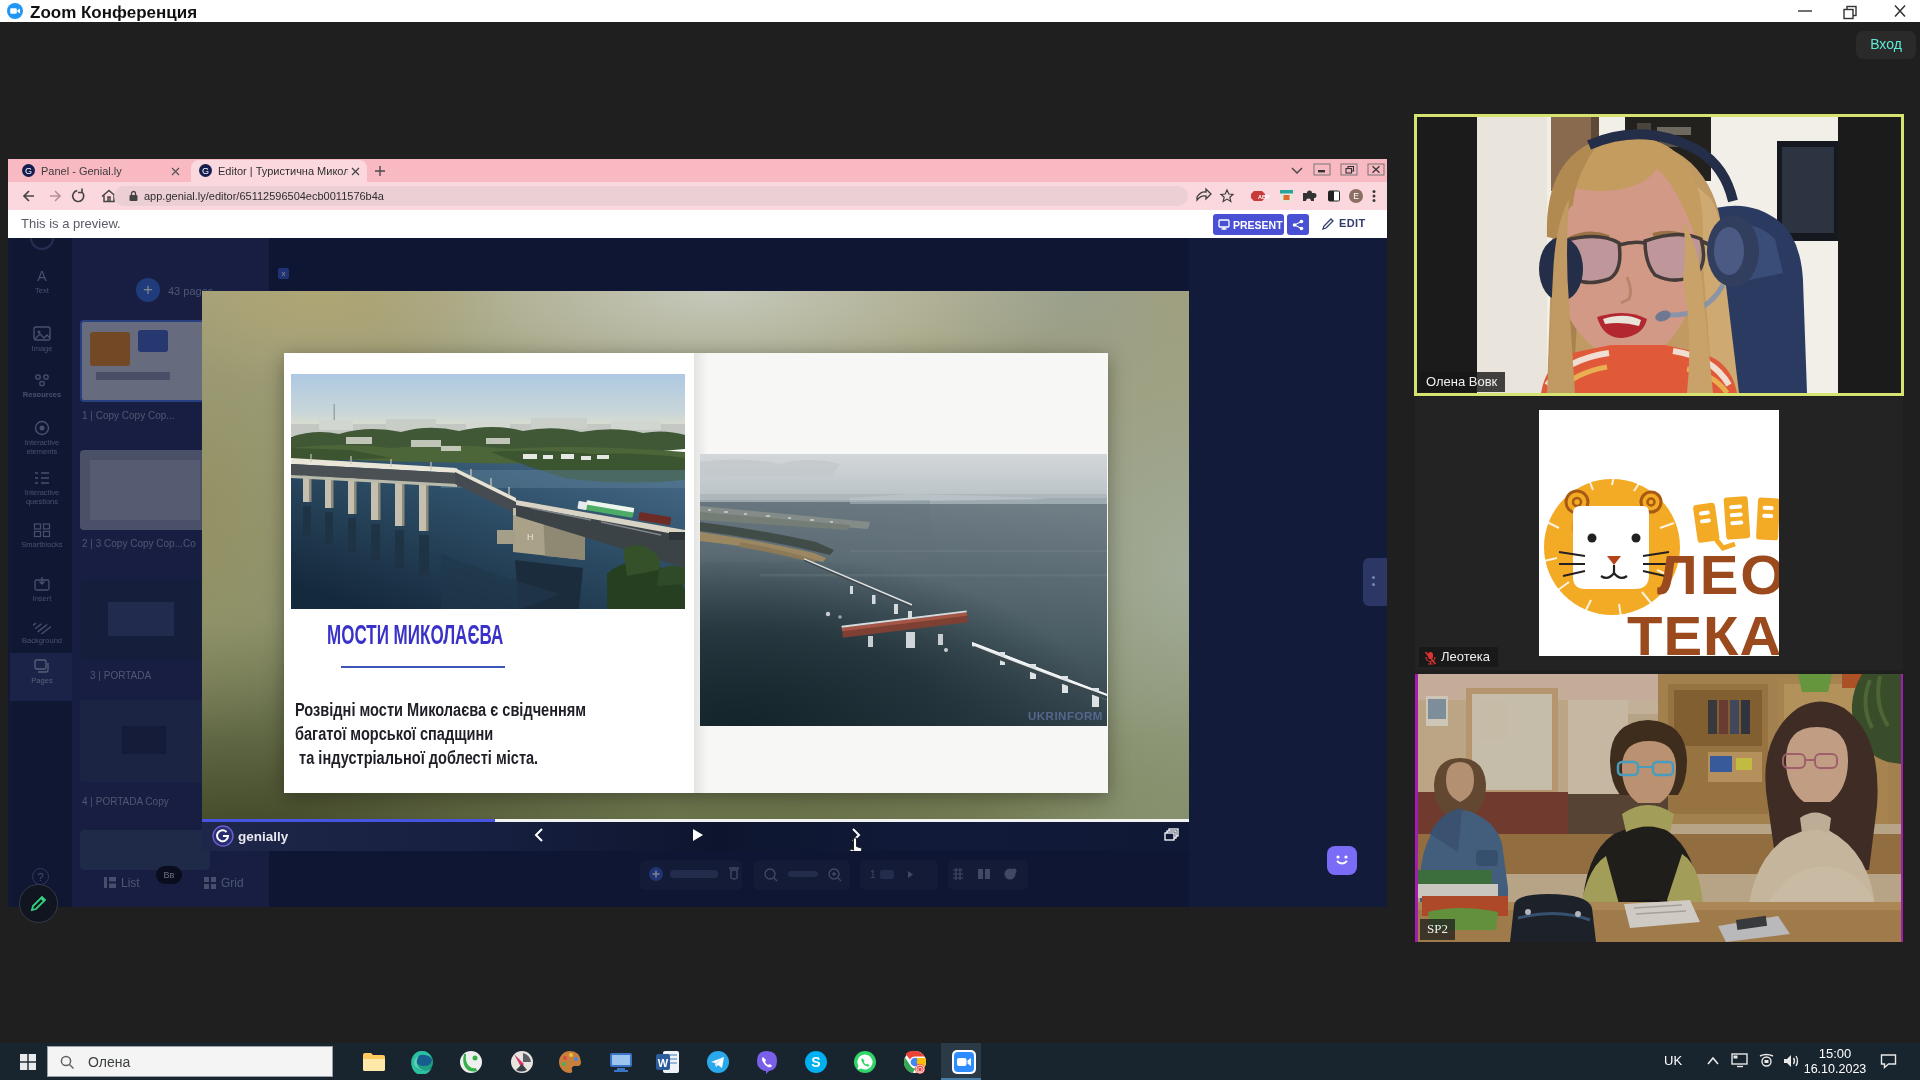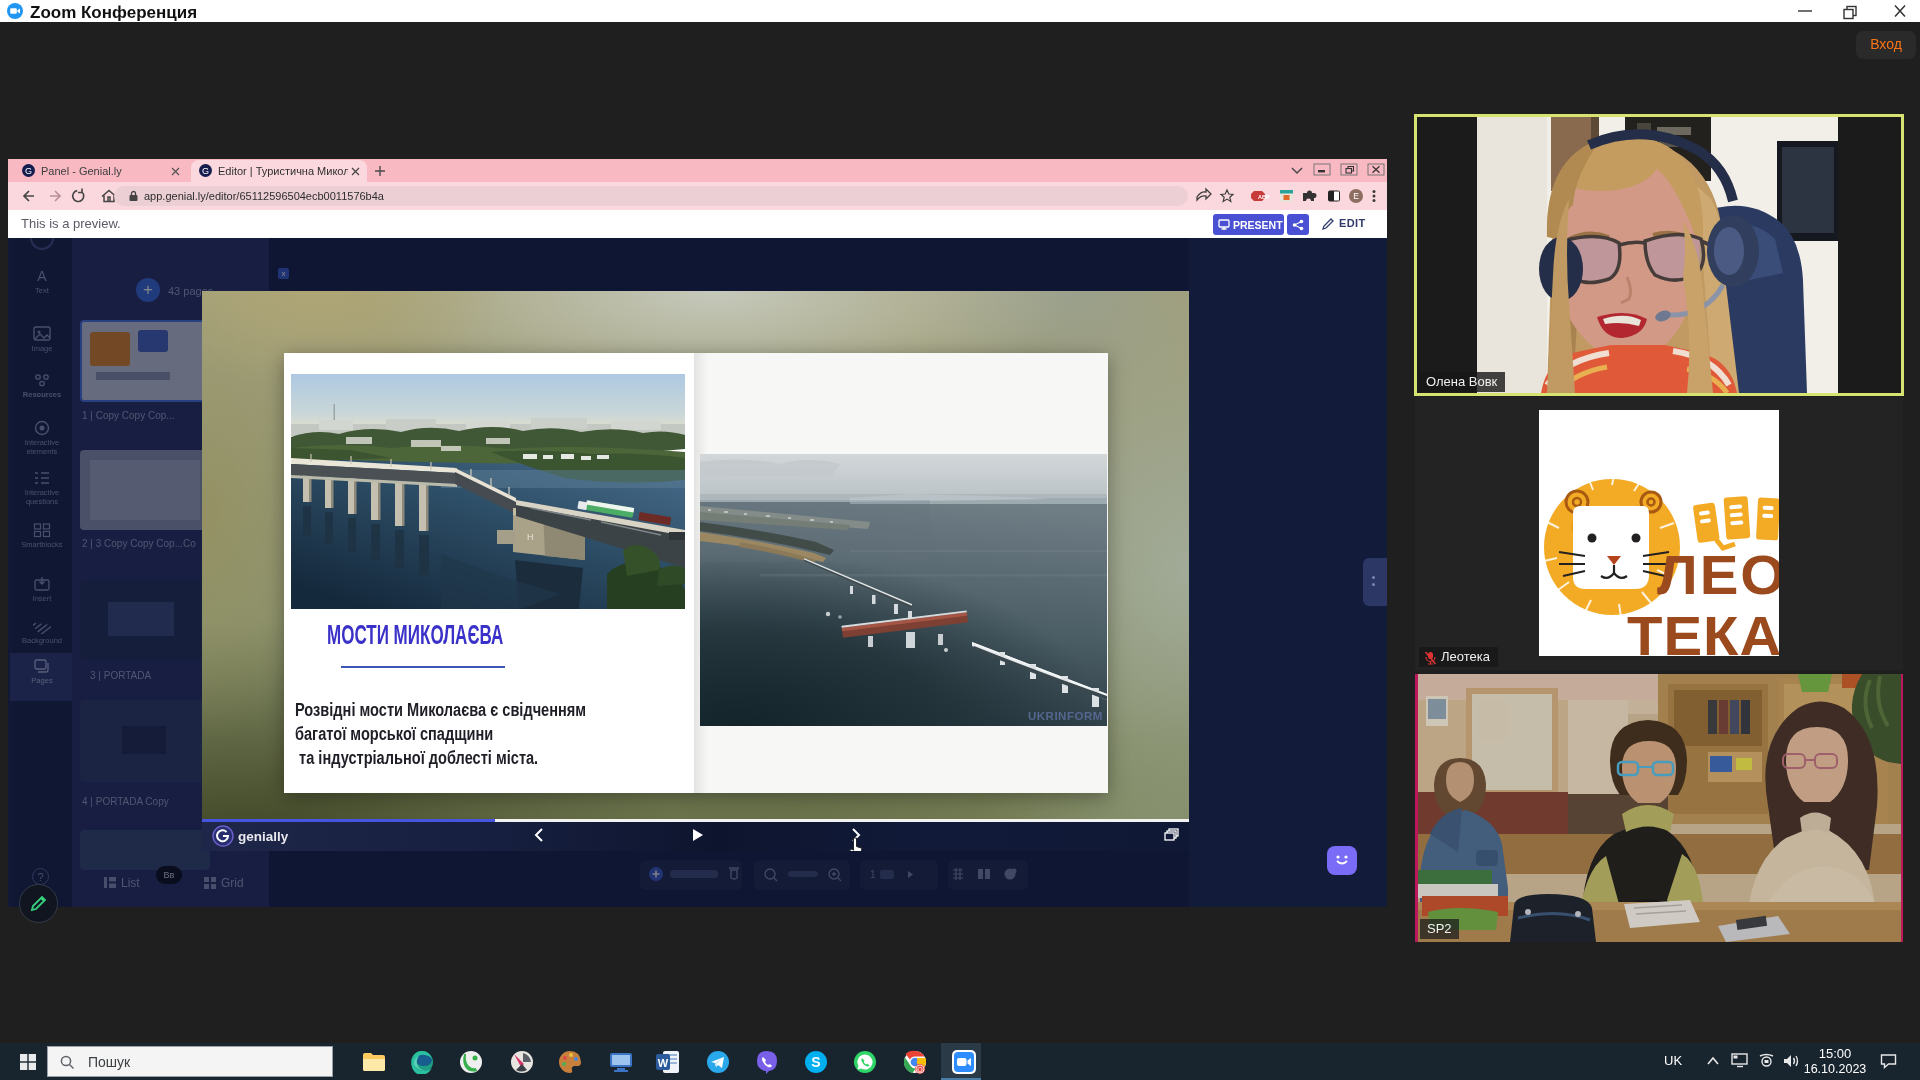--- a/index.html
+++ b/index.html
@@ -35,21 +35,21 @@
   <span class="abs" style="left:30px;top:3px;font-size:17px;font-weight:bold;color:#111;">Zoom Конференция</span>
   <svg class="abs" style="left:1790px;top:0" width="130" height="22" viewBox="0 0 130 22">
     <line x1="8" y1="11" x2="22" y2="11" stroke="#333" stroke-width="1.4"></line>
     <rect x="57" y="6.5" width="9" height="9" fill="none" stroke="#333" stroke-width="1.4"></rect>
     <rect x="54" y="9.5" width="9" height="9" fill="#fff" stroke="#333" stroke-width="1.4"></rect>
     <path d="M105 5.5 L115 16.5 M115 5.5 L105 16.5" stroke="#333" stroke-width="1.5"></path>
   </svg>
 </div>
 
 <div class="abs" style="left:1856px;top:31px;width:60px;height:28px;background:#2a2a2a;border-radius:7px;"></div>
-<div class="abs" style="left:1856px;top:36px;width:60px;text-align:center;font-size:14px;color:#f97316;">Вход</div>
+<div class="abs" style="left:1856px;top:36px;width:60px;text-align:center;font-size:14px;color:#5eead4;">Вход</div>
 
 <div id="chrome" class="abs" style="left:8px;top:159px;width:1379px;height:748px;">
 
   <div class="abs" style="left:0;top:0;width:1379px;height:23px;background:#f8b9c3;"></div>
 
   <div class="abs" style="left:8px;top:2px;width:172px;height:21px;">
     <svg class="abs" style="left:6px;top:3px" width="13" height="13" viewBox="0 0 13 13">
         <circle cx="6.5" cy="6.5" r="6.5" fill="#151d4f"></circle>
         <text x="6.5" y="9.6" font-size="9" fill="#fff" text-anchor="middle" font-family="Liberation Sans">G</text>
       </svg>
@@ -640,21 +640,21 @@
     <text x="88" y="258" font-size="58" font-weight="bold" fill="#9b4a1e" font-family="Liberation Sans" transform="scale(1,0.95)" letter-spacing="1">ТЕКА</text>
   </svg>
   <div class="abs" style="left:4px;top:250px;background:rgba(22,22,22,0.8);color:#efefef;font-size:13px;padding:2px 8px 3px 22px;">Леотека</div>
   <svg class="abs" style="left:9px;top:254px" width="13" height="14" viewBox="0 0 13 14">
       <rect x="4" y="1" width="5" height="7" rx="2.5" fill="#d33"></rect>
       <path d="M2 6 a4.5 4.5 0 0 0 9 0 M6.5 10.5 V13 M4 13 h5" stroke="#d33" stroke-width="1.2" fill="none"></path>
       <path d="M1.5 1 L11.5 13" stroke="#d33" stroke-width="1.6"></path>
     </svg>
 </div>
 
-<div id="t3" class="abs" style="left:1415px;top:674px;width:488px;height:268px;background:#be185d;">
+<div id="t3" class="abs" style="left:1415px;top:674px;width:488px;height:268px;background:#a21caf;font-family:Liberation Serif, serif;">
   <svg id="cam3" class="abs" style="left:3px;top:0;width:483px;height:268px;" viewBox="0 0 483 268">
     <rect width="483" height="268" fill="#cdb899"></rect>
 
     <rect x="0" y="0" width="483" height="40" fill="#d9c7ae"></rect>
     <rect x="0" y="0" width="170" height="120" fill="#d2ba97"></rect>
     <rect x="150" y="0" width="60" height="130" fill="#ddcfb8"></rect>
 
     <rect x="0" y="0" width="260" height="26" fill="#dcc2b0"></rect>
 
     <rect x="48" y="14" width="92" height="108" fill="#cba87c"></rect>
@@ -751,21 +751,21 @@
       <rect x="0" y="0" width="7.3" height="7.3" fill="#e8eaec"></rect>
       <rect x="8.7" y="0" width="7.3" height="7.3" fill="#e8eaec"></rect>
       <rect x="0" y="8.7" width="7.3" height="7.3" fill="#e8eaec"></rect>
       <rect x="8.7" y="8.7" width="7.3" height="7.3" fill="#e8eaec"></rect>
     </svg>
   <div class="abs" style="left:47px;top:3px;width:286px;height:31px;background:#f4f4f4;border:1px solid #9aa0a6;">
     <svg class="abs" style="left:12px;top:8px" width="15" height="15" viewBox="0 0 15 15">
         <circle cx="6" cy="6" r="4.6" fill="none" stroke="#5f6368" stroke-width="1.5"></circle>
         <path d="M9.5 9.5 l4 4" stroke="#5f6368" stroke-width="1.5"></path>
       </svg>
-    <span class="abs" style="left:40px;top:7px;font-size:14px;color:#3c4043;">Пошук</span>
+    <span class="abs" style="left:40px;top:7px;font-size:14px;color:#3c4043;">Олена</span>
   </div>
 
   <svg class="abs" style="left:362px;top:8px" width="24" height="22" viewBox="0 0 24 22">
       <path d="M1 4 q0 -2 2 -2 h6 l2 2 h10 q2 0 2 2 v12 q0 2 -2 2 h-18 q-2 0 -2 -2 z" fill="#ffca5f"></path>
       <path d="M1 8 h22 v10 q0 2 -2 2 h-18 q-2 0 -2 -2 z" fill="#ffe9a8"></path>
     </svg>
 
   <svg class="abs" style="left:410px;top:7px" width="24" height="24" viewBox="0 0 24 24">
       <circle cx="12" cy="12" r="11" fill="#1e9f85"></circle>
       <path d="M2 12 a10 10 0 0 1 20 -2 q-2 -4 -9 -4 q-8 0 -8 7 q0 8 9 8 q5 0 8 -3 q-4 7 -11 7 a10.5 10.5 0 0 1 -9 -13 z" fill="#2bc0a0"></path>

